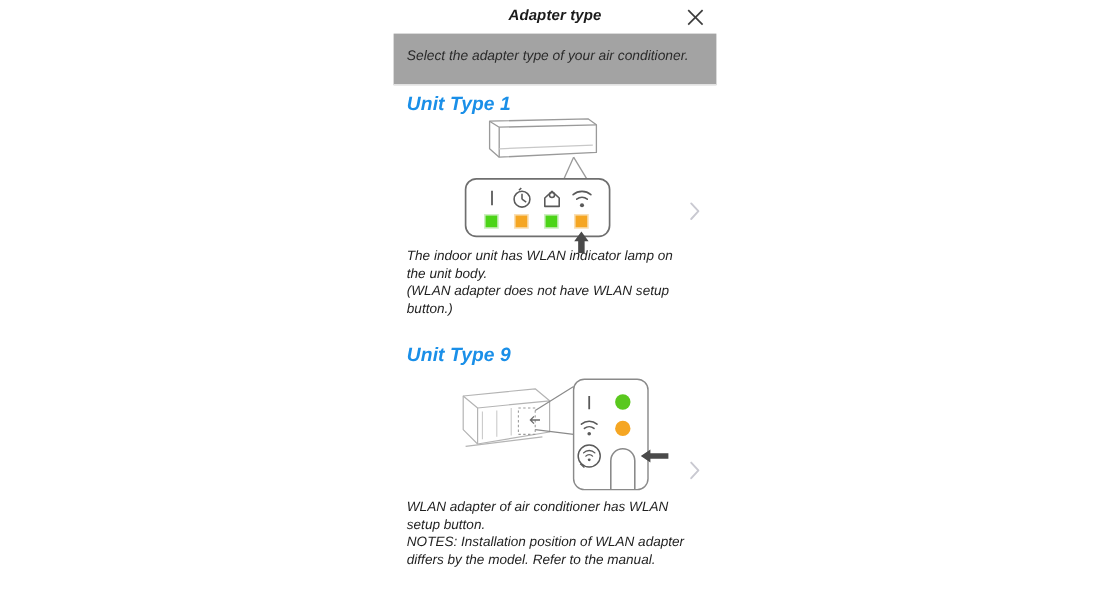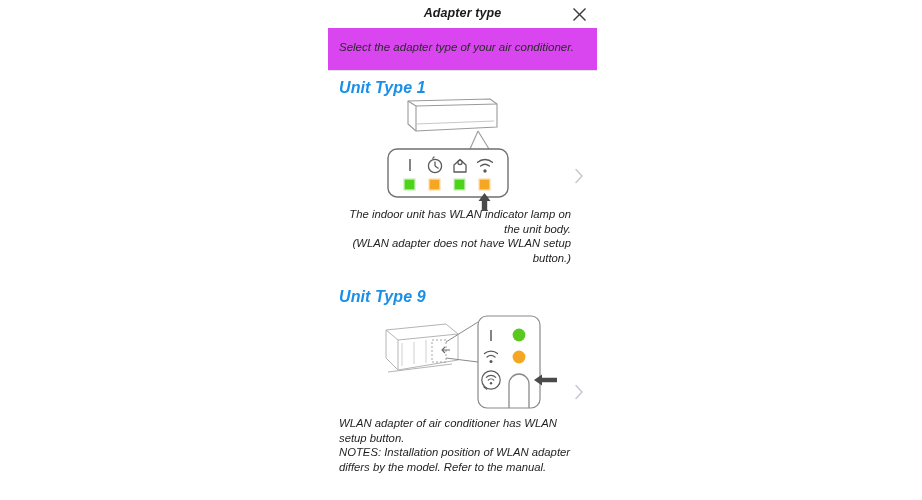--- a/index.html
+++ b/index.html
@@ -59,21 +59,21 @@
   }
   .close-btn svg { display: block; }
 
   
   .subtitle-bar {
     position: absolute;
     left: 0;
     top: 28px;
     width: 269px;
     height: 43px;
-    background: #d946ef;
+    background: #a3a3a3;
     border-bottom: 1px solid #e2e2e2;
     box-sizing: border-box;
   }
   .subtitle-text {
     position: absolute;
     left: 11px;
     top: 13px;
     font-size: 11.5px;
     color: #2a2a2a;
     white-space: nowrap;
@@ -197,21 +197,21 @@
         </g>
       </svg>
     </div>
 
     <div class="chevron chev-1">
       <svg width="10" height="16" viewBox="0 0 10 16" aria-hidden="true">
         <path d="M2,1.5 L8,8 L2,14.5" fill="none" stroke="#c9c9d1" stroke-width="1.6" stroke-linecap="round" stroke-linejoin="round"></path>
       </svg>
     </div>
 
-    <div class="section-desc desc-1" style="white-space:pre-line;text-align:right;">The indoor unit has WLAN indicator lamp on the unit body.
+    <div class="section-desc desc-1" style="white-space:pre-line;">The indoor unit has WLAN indicator lamp on the unit body.
 (WLAN adapter does not have WLAN setup button.)</div>
   </div>
 
   <div class="section section-2">
     <div class="section-heading">Unit Type 9</div>
 
     <div class="figure">
       <svg width="269" height="120" viewBox="0 0 269 120" aria-hidden="true">
 
         <g stroke="#b4b4b4" stroke-width="1" fill="#ffffff" stroke-linejoin="round">

